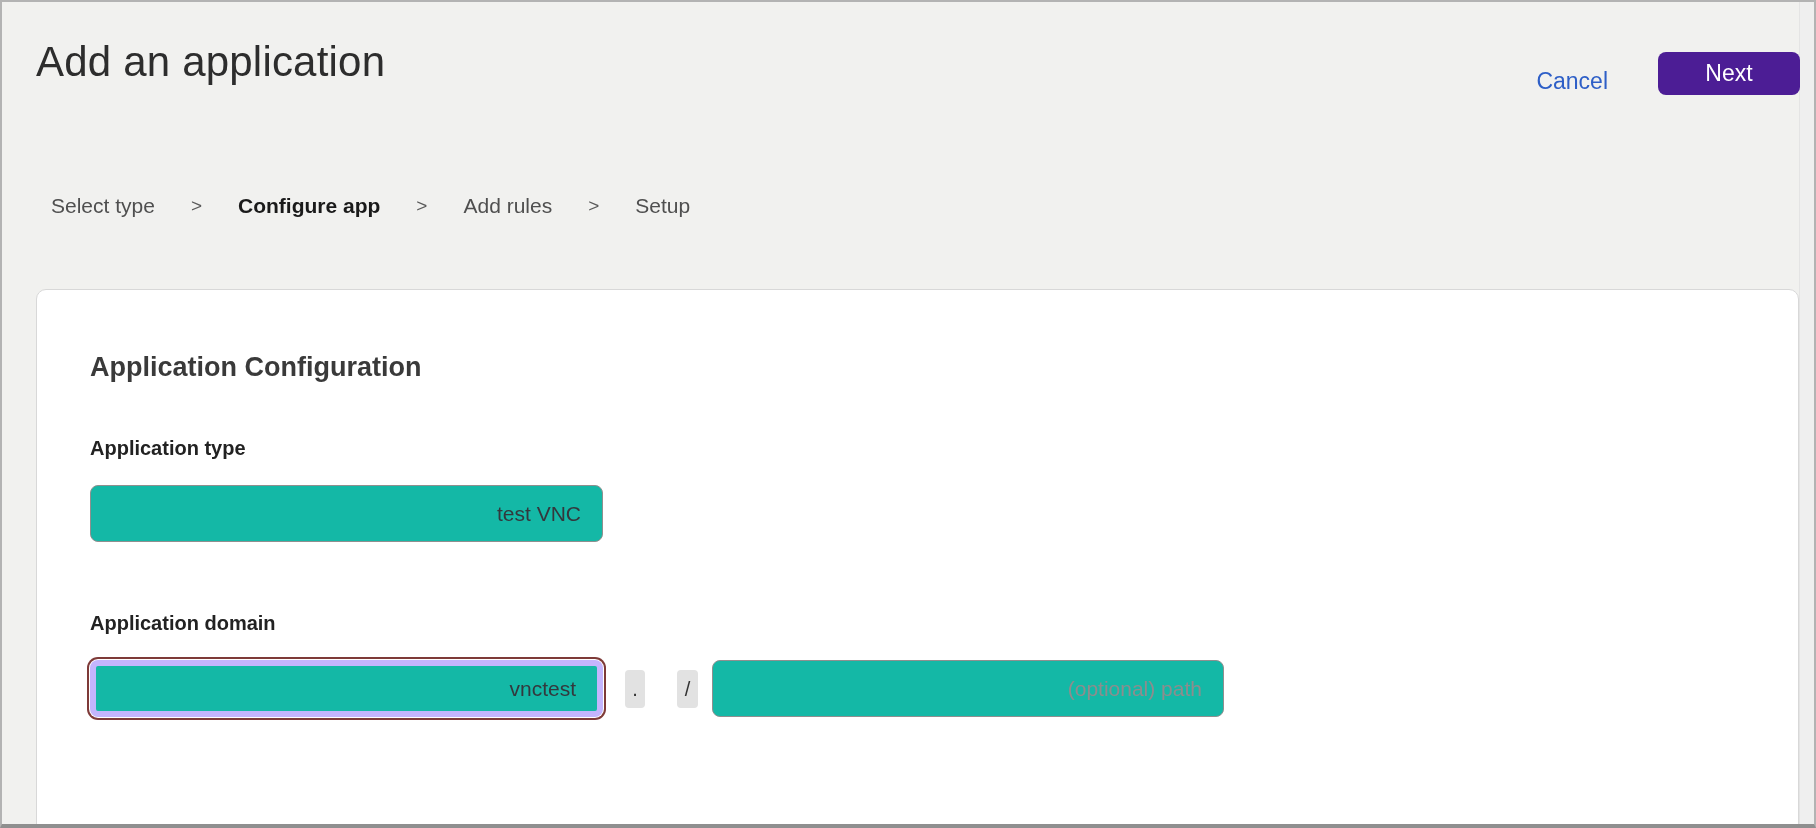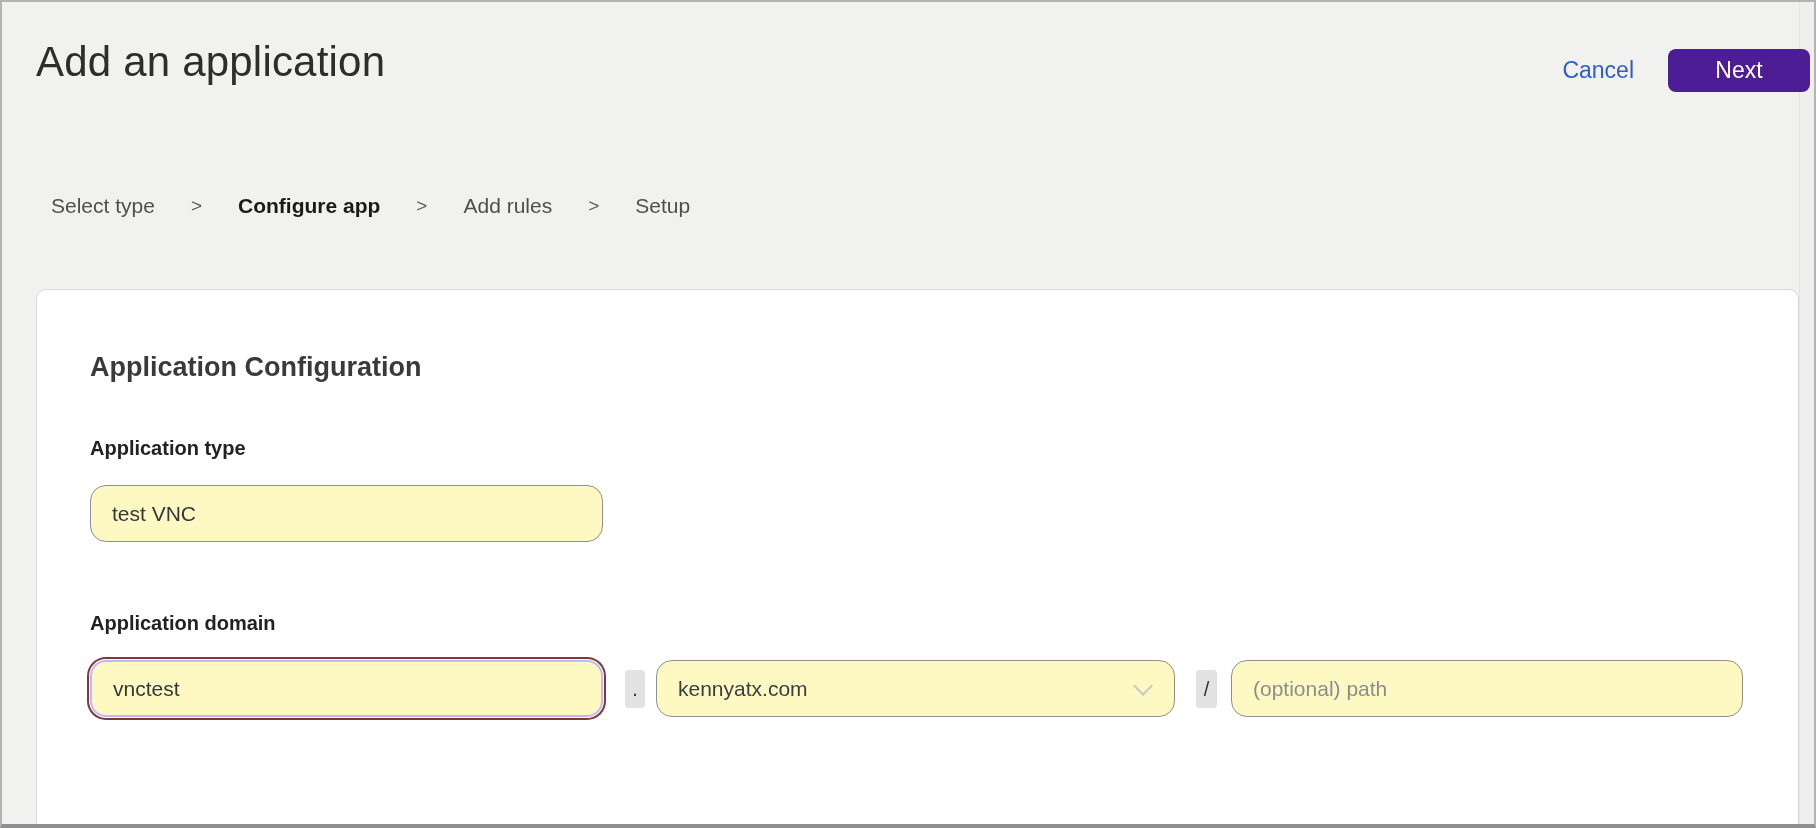--- a/index.html
+++ b/index.html
@@ -19,22 +19,22 @@
     position: absolute; top: 0; right: 0; width: 15px; height: 100%;
     background: #efefef; border-left: 1px solid #e4e4e4; z-index: 1;
   }
 
   
   .page-title {
     position: absolute; left: 34px; top: 36px;
     font-size: 42px; font-weight: 400; color: #2d2d2d; letter-spacing: 0.2px;
   }
   .actions {
-    position: absolute; top: 44px; right: 4px; height: 49px;
-    display: flex; align-items: center; gap: 34px; z-index: 2;
+    position: absolute; top: 44px; right: 14px; height: 49px;
+    display: flex; align-items: flex-end; gap: 50px; z-index: 2;
   }
   .cancel-link {
     color: #2e5fc7; font-size: 23px; text-decoration: none; cursor: pointer;
   }
   .next-btn {
     width: 142px; height: 43px; border: none; border-radius: 8px;
     background: #4c1d95; color: #ffffff; font-size: 23px;
     font-family: inherit; cursor: pointer;
   }
 
@@ -59,24 +59,24 @@
   }
 
   .row1 { margin-top: 54px; display: flex; gap: 27px; }
   .field { width: 513px; }
   .field-label {
     display: block; font-size: 20px; font-weight: bold; color: #222222;
     margin-bottom: 25px;
   }
 
   .text-input, .select {
-    height: 57px; width: 100%; background: #fef9c3;
-    border: 1px solid #8f8f8f; border-radius: 16px;
+    height: 57px; width: 100%; background: #14b8a6;
+    border: 1px solid #8f8f8f; border-radius: 8px;
     font-family: inherit; font-size: 21px; color: #33383d;
-    padding: 0 21px; outline: none;
+    padding: 0 21px; outline: none; text-align: right;
   }
   .text-input::placeholder { color: #8d8d8d; }
 
   .select {
     position: relative; display: flex; align-items: center; cursor: pointer;
   }
   .caret {
     position: absolute; right: 24px; top: 50%; margin-top: -4px;
     width: 0; height: 0;
     border-left: 8px solid transparent; border-right: 8px solid transparent;
@@ -86,21 +86,21 @@
     position: absolute; right: 24px; top: 50%; margin-top: -10px;
     width: 14px; height: 14px;
     border-right: 2px solid #c9c9c9; border-bottom: 2px solid #c9c9c9;
     transform: rotate(45deg);
   }
 
   .row2 { margin-top: 70px; }
   .domain-row { display: flex; align-items: center; }
   .subdomain-input {
     width: 513px;
-    border: 2px solid #c4b5fd;
+    border: 6px solid #c4b5fd;
     box-shadow: 0 0 0 1px #ffffff, 0 0 0 3px #7e3a38;
   }
   .chip {
     flex: none; width: 20px; height: 38px; line-height: 38px;
     background: #e2e2e2; border-radius: 4px; color: #333;
     font-size: 20px; text-align: center;
   }
   .chip.dot { margin: 0 11px 0 22px; }
   .chip.slash { margin: 0 14px 0 21px; width: 21px; }
   .domain-select { width: 519px; color: #3a3f44; }
@@ -136,21 +136,17 @@
       <label class="field-label">Application type</label>
       <input class="text-input" value="test VNC" style="">
     </div>
   </div>
 
   <div class="row2">
     <label class="field-label">Application domain</label>
     <div class="domain-row">
       <input class="text-input subdomain-input" value="vnctest" style="">
       <span class="chip dot">.</span>
-      <div class="select domain-select">
-        <span>kennyatx.com</span>
-        <span class="chevron"></span>
-      </div>
       <span class="chip slash">/</span>
       <input class="text-input path-input" placeholder="(optional) path" style="">
     </div>
   </div>
 </section>
 
 </body></html>

